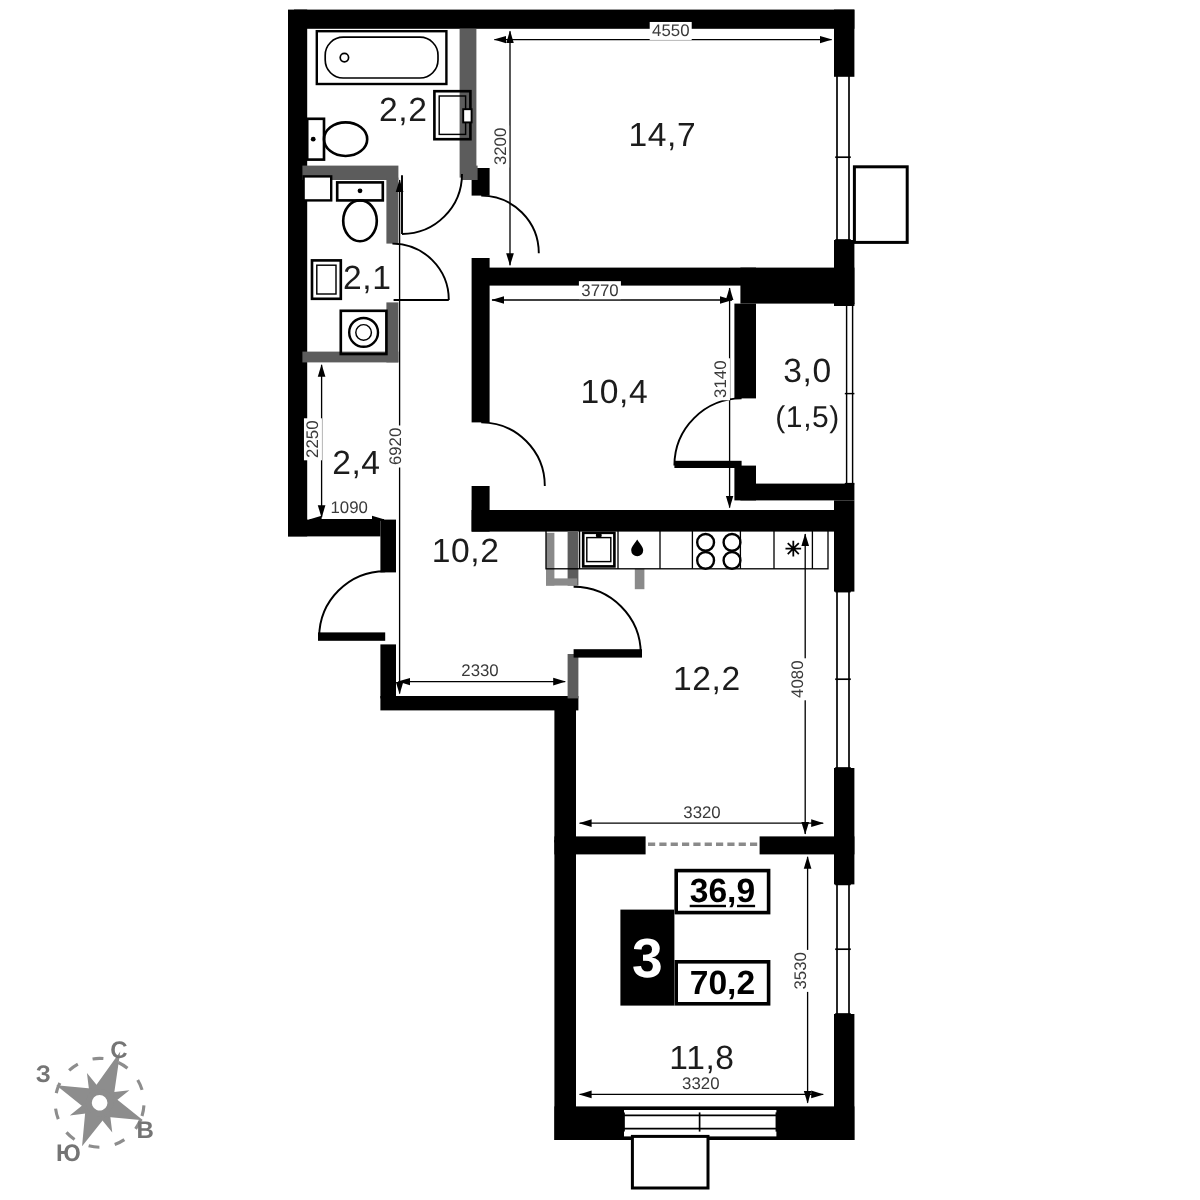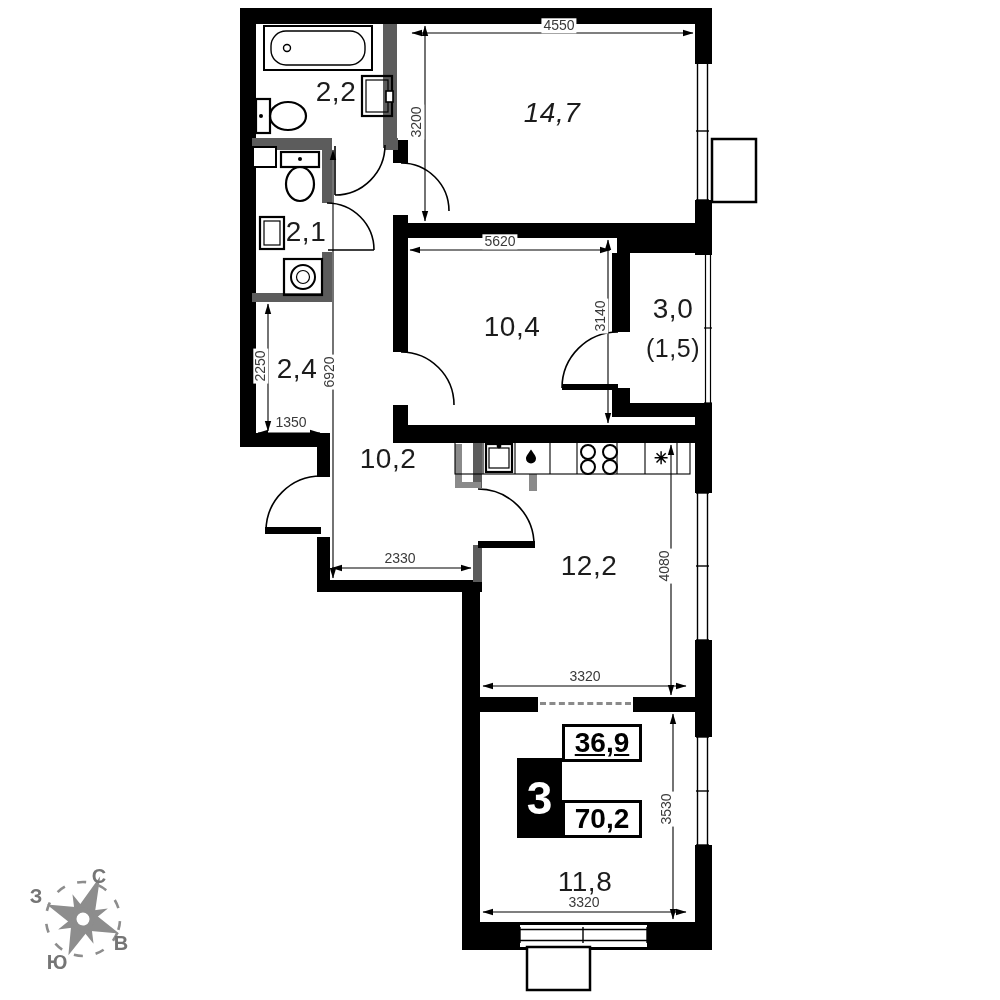--- a/index.html
+++ b/index.html
@@ -231,37 +231,37 @@
           <path d="M0,-27 L6,-6 L27,0 L6,6 L0,27 L-6,6 L-27,0 L-6,-6 Z"></path>
         </g>
         <path d="M0,-46 L9,-9 L39,0 L9,9 L0,39 L-9,9 L-39,0 L-9,-9 Z"></path>
         <circle r="9" fill="#fff" stroke="#8d8d8d" stroke-width="5"></circle>
       </g>
     </g>
   </svg>
 
   <span class="rlabel" style="left:336px;top:92px;">2,2</span>
   <span class="rlabel" style="left:306px;top:232px;">2,1</span>
-  <span class="rlabel" style="left:297px;top:369px;">2,4</span>
-  <span class="rlabel" style="left:552px;top:113px;font-style:italic;">14,7</span>
+  <span class="rlabel" style="left:297px;top:386px;">2,4</span>
+  <span class="rlabel" style="left:552px;top:113px;">14,7</span>
   <span class="rlabel" style="left:512px;top:327px;">10,4</span>
   <span class="rlabel" style="left:673px;top:309px;">3,0</span>
   <span class="rlabel small" style="left:673px;top:348px;">(1,5)</span>
   <span class="rlabel" style="left:388px;top:459px;">10,2</span>
   <span class="rlabel" style="left:589px;top:566px;">12,2</span>
   <span class="rlabel" style="left:585px;top:882px;">11,8</span>
 
   <span class="star-glyph" style="left:661px;top:458px;">✳</span>
 
   <span class="dim" style="left:559px;top:26px;">4550</span>
   <span class="dim dimv" style="left:417px;top:122px;">3200</span>
-  <span class="dim" style="left:500px;top:242px;">5620</span>
+  <span class="dim" style="left:500px;top:242px;">3770</span>
   <span class="dim dimv" style="left:601px;top:316px;">3140</span>
   <span class="dim dimv" style="left:261px;top:366px;">2250</span>
-  <span class="dim" style="left:291px;top:423px;">1350</span>
+  <span class="dim" style="left:291px;top:423px;">1090</span>
   <span class="dim dimv" style="left:330px;top:372px;">6920</span>
   <span class="dim" style="left:400px;top:559px;">2330</span>
   <span class="dim dimv" style="left:665px;top:566px;">4080</span>
   <span class="dim" style="left:585px;top:677px;">3320</span>
   <span class="dim dimv" style="left:667px;top:809px;">3530</span>
   <span class="dim" style="left:584px;top:903px;">3320</span>
 
   <div class="infobadge">3</div>
   <div class="infobox" style="top:724px;text-decoration:underline;">36,9</div>
   <div class="infobox" style="top:800px;">70,2</div>

